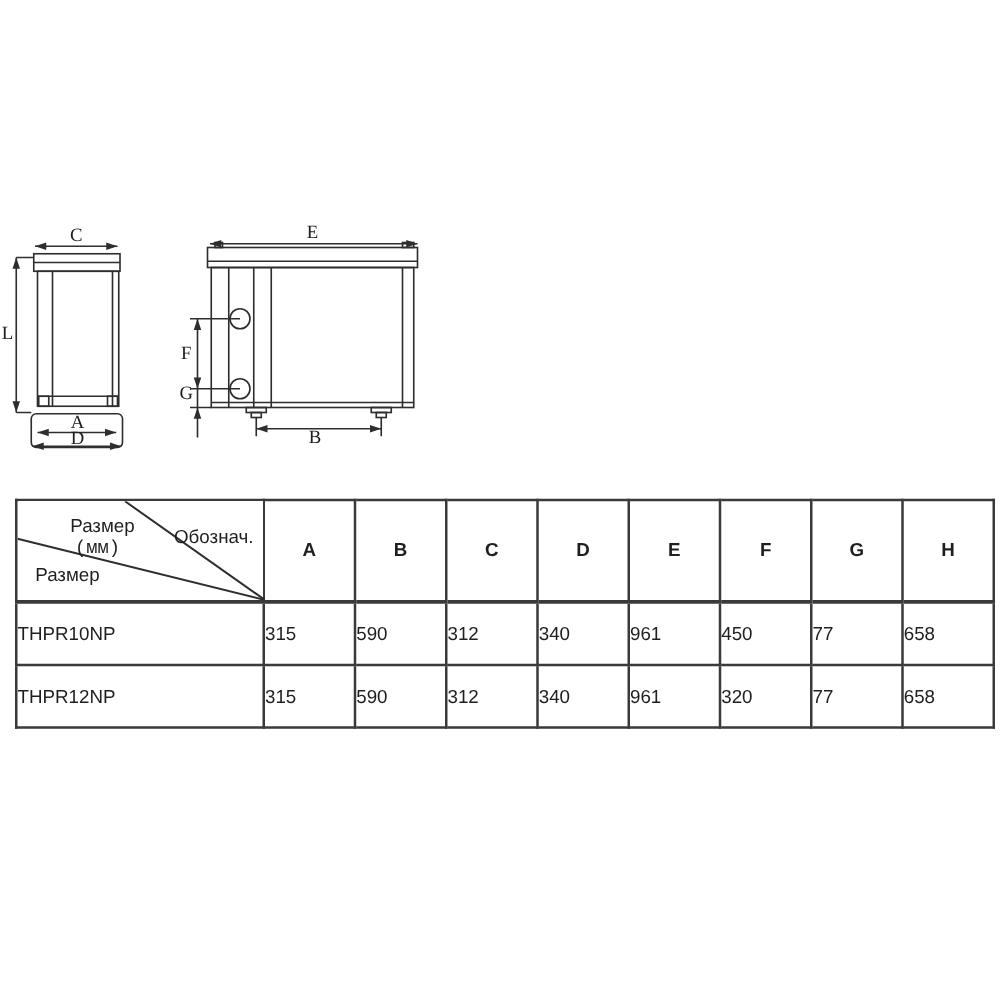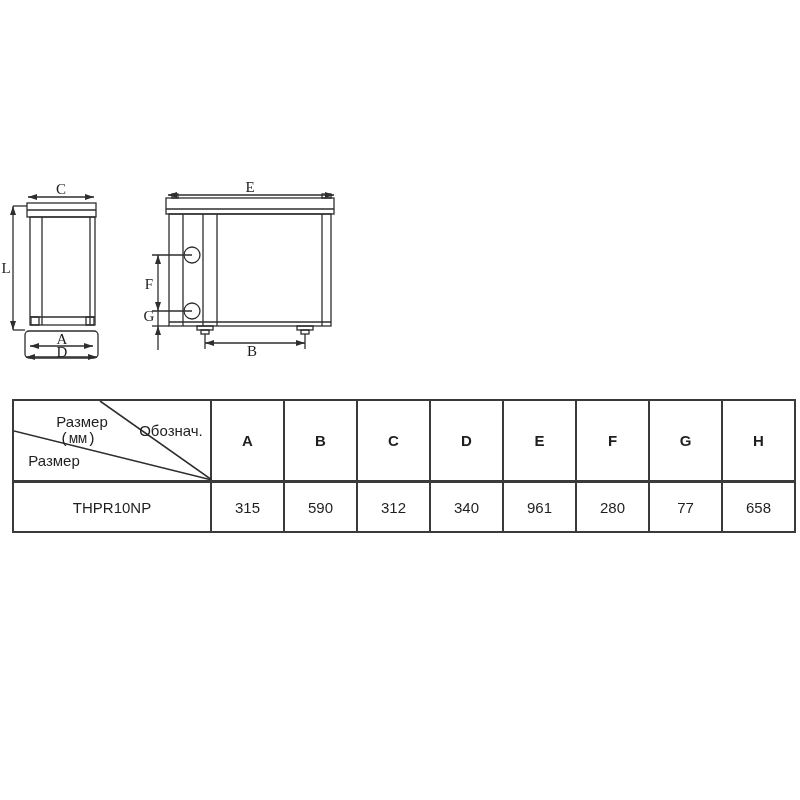--- a/index.html
+++ b/index.html
@@ -43,21 +43,21 @@
     background: #ffffff;
   }
   table.dims th, table.dims td {
     border: 2px solid #3a3a3a;
     padding: 0;
     font-size: 15px;
     color: #1f1f1f;
     background: #ffffff;
   }
   tr.head th { height: 79px; font-weight: bold; border-bottom: 3px solid #3a3a3a; }
-  tr.datarow td { height: 48px; text-align: center; font-weight: normal; }
+  tr.datarow td { height: 48px; text-align: left; font-weight: normal; }
   td.model-cell { text-align: left; padding-left: 10px; font-weight: bold; }
 
   th.corner { position: relative; font-weight: normal; }
   th.corner svg { position: absolute; left: 0; top: 0; }
   .corner-text {
     position: absolute;
     transform: translate(-50%, -50%);
     font-size: 15px;
     font-weight: normal;
     white-space: nowrap;
@@ -203,19 +203,30 @@
       <th>G</th>
       <th>H</th>
     </tr>
     <tr class="datarow">
       <td class="model-cell">THPR10NP</td>
       <td>315</td>
       <td>590</td>
       <td>312</td>
       <td>340</td>
       <td>961</td>
-      <td>280</td>
+      <td>450</td>
+      <td>77</td>
+      <td>658</td>
+    </tr>
+    <tr class="datarow">
+      <td class="model-cell">THPR12NP</td>
+      <td>315</td>
+      <td>590</td>
+      <td>312</td>
+      <td>340</td>
+      <td>961</td>
+      <td>320</td>
       <td>77</td>
       <td>658</td>
     </tr>
   </tbody>
     </table>
 </div>
 
 </body></html>

